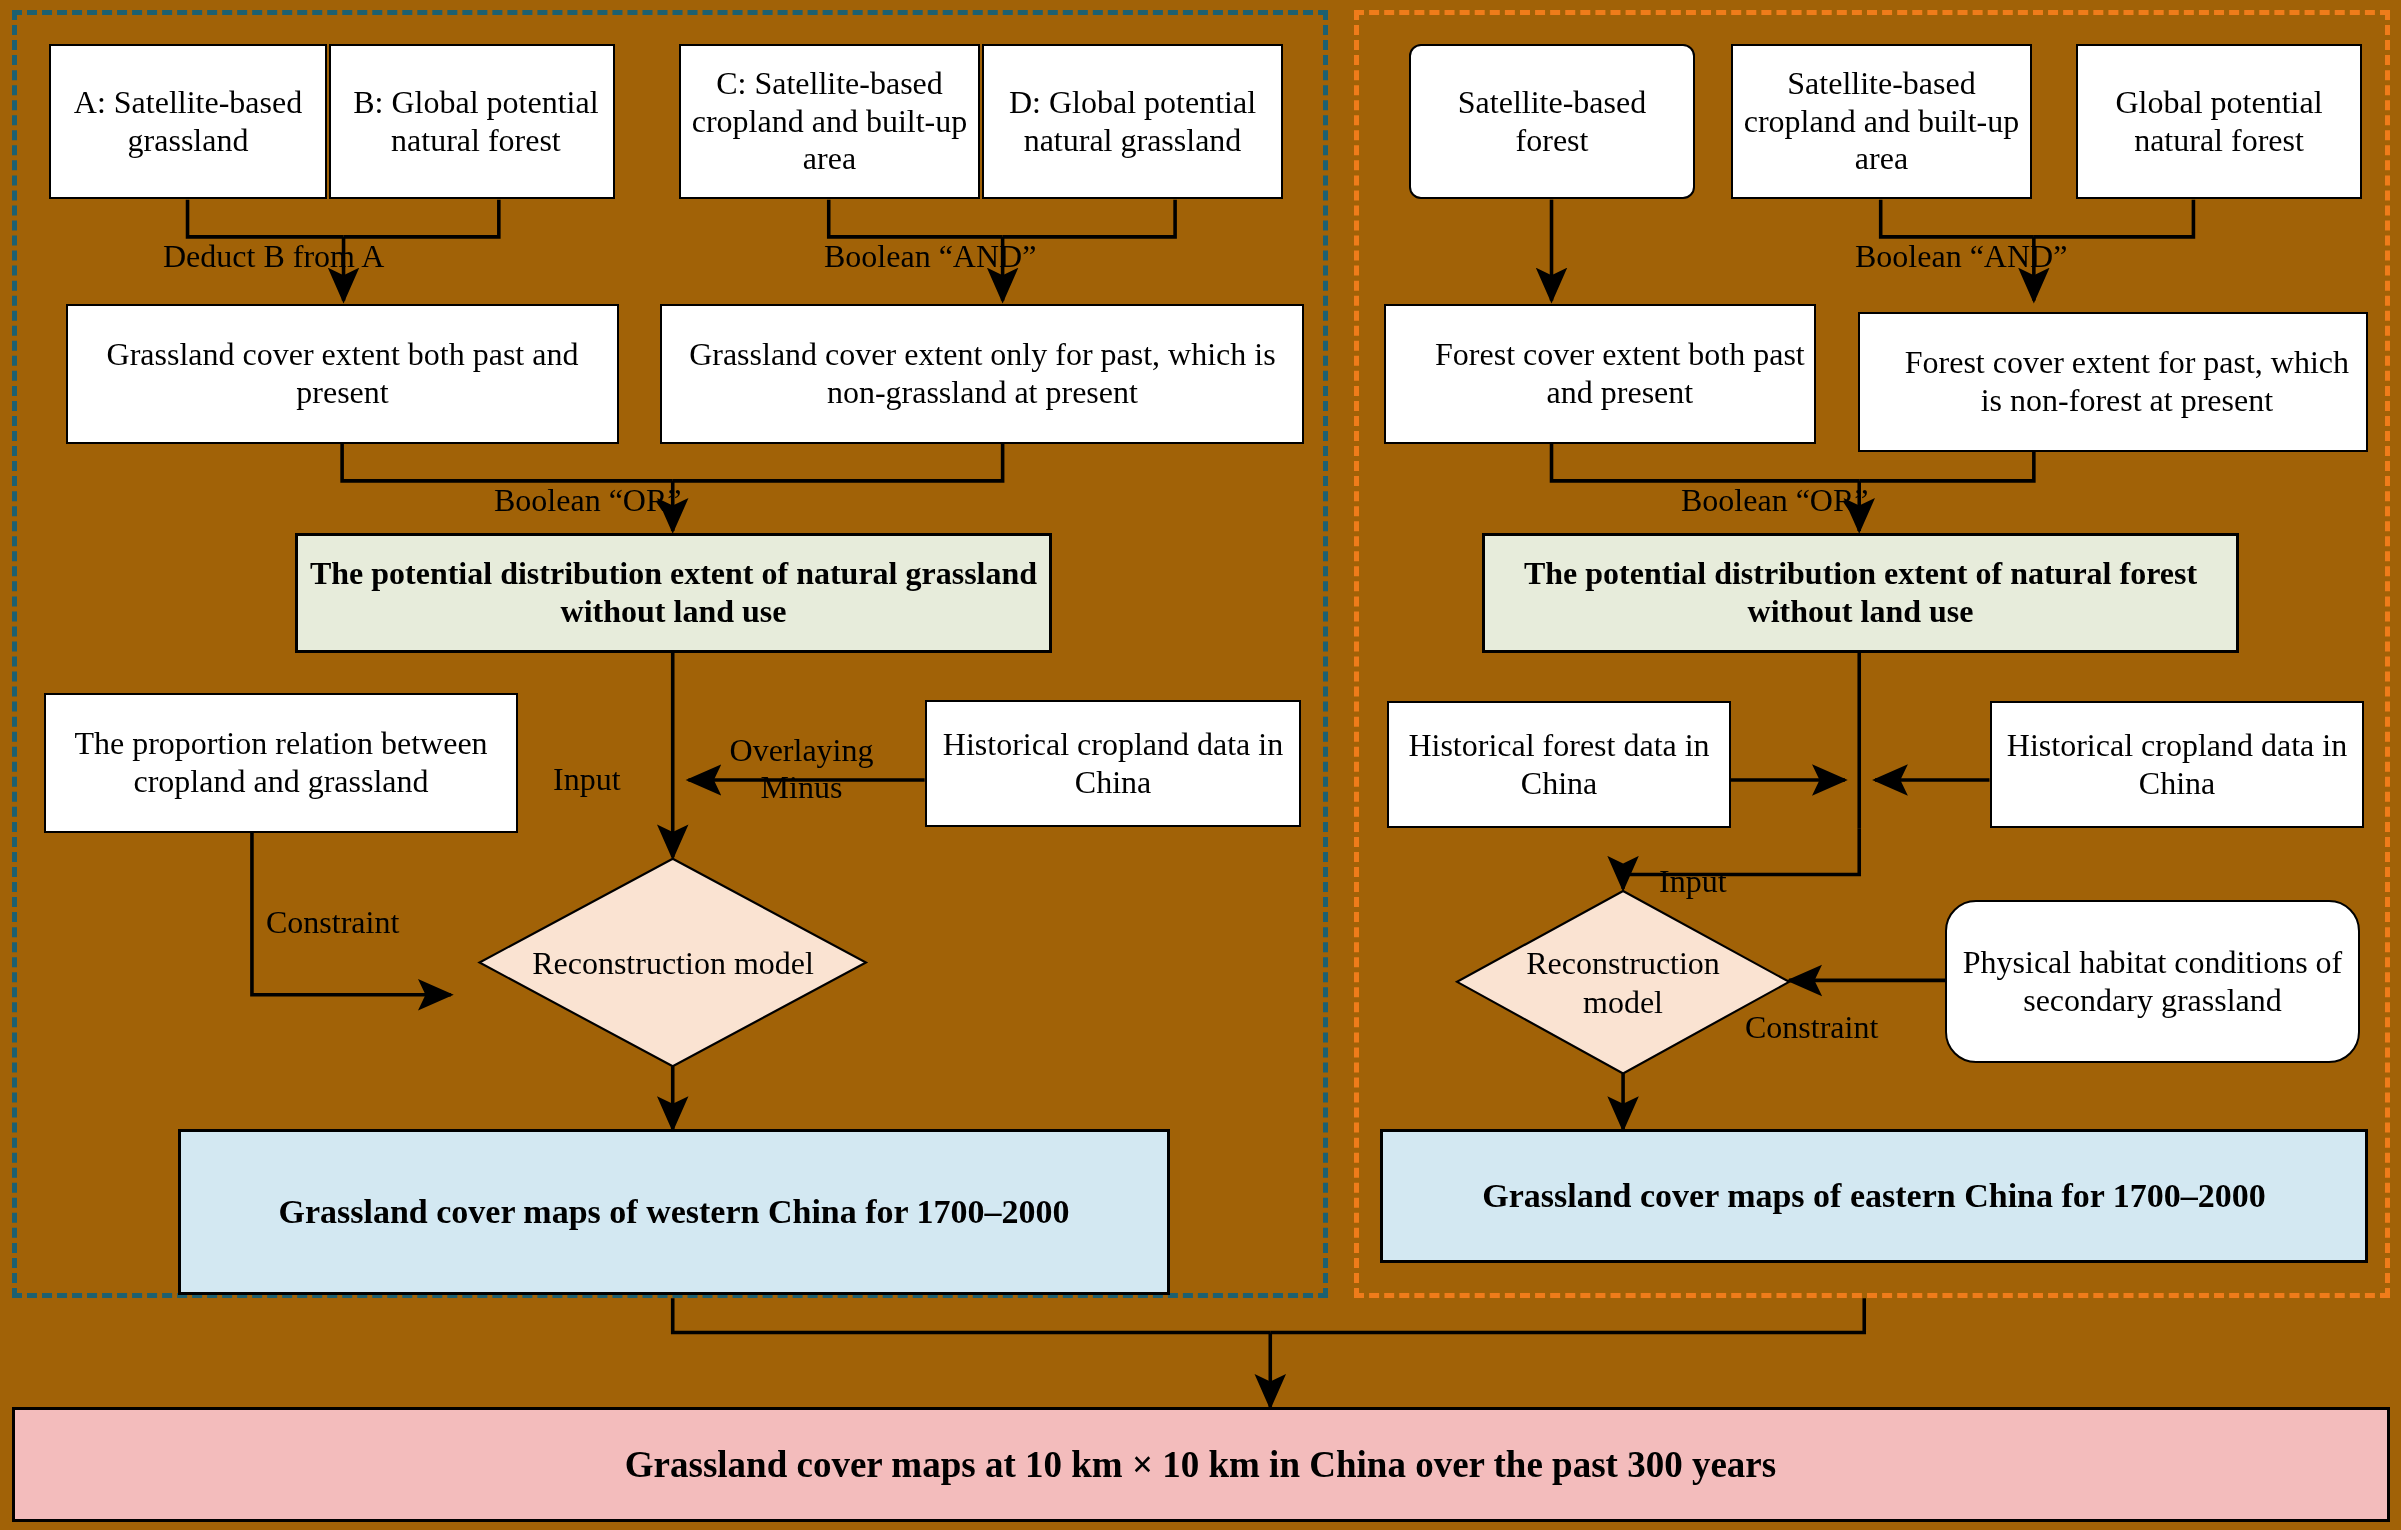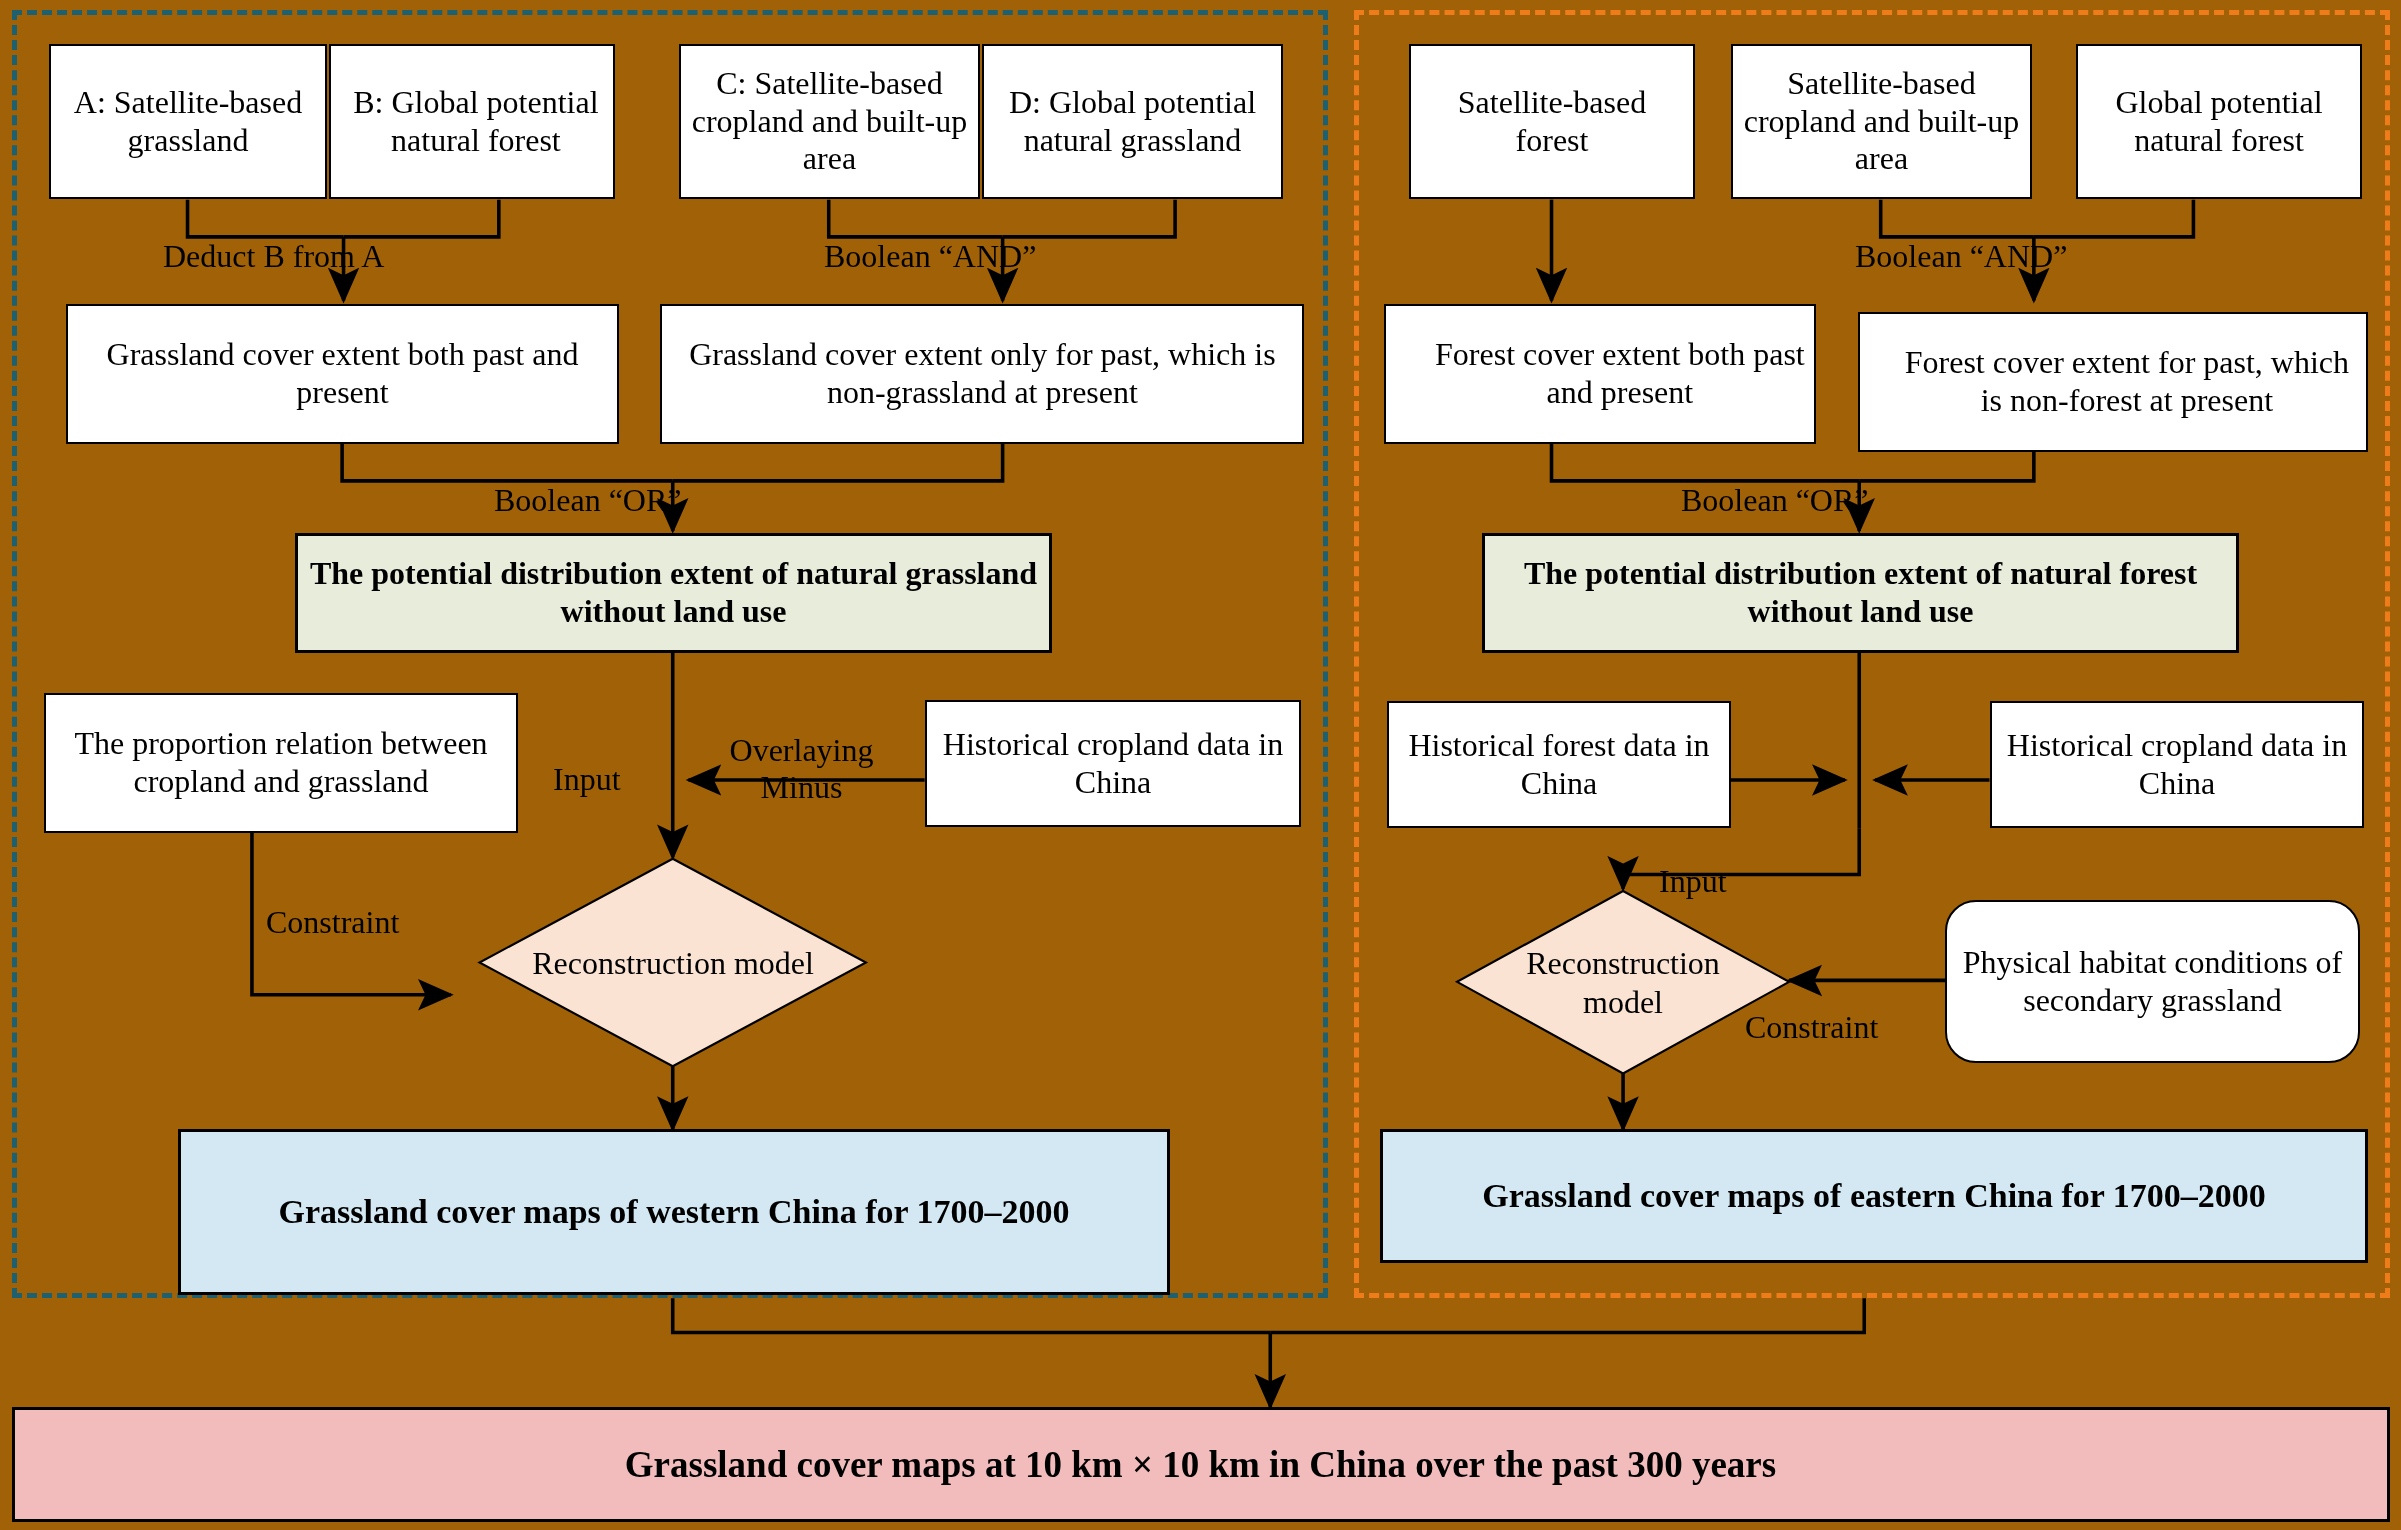--- a/index.html
+++ b/index.html
@@ -112,21 +112,21 @@
   <div class="node" style="left:925px;top:700px;width:376px;height:127px;">Historical cropland data in China</div>
 
   <div class="edge-label" style="left:266px;top:906px;">Constraint</div>
 
   <div class="diamond-label" style="left:530px;top:908px;width:286px;height:111px;">
     <span>Reconstruction model</span>
   </div>
 
   <div class="node blue" style="left:178px;top:1129px;width:992px;height:166px;">Grassland cover maps of western China for 1700–2000</div>
 
-  <div class="node" style="left:1409px;top:44px;width:286px;height:155px;">Satellite-based forest</div>
+  <div class="node" style="left:1409px;top:44px;width:286px;height:155px;border-radius:12px;">Satellite-based forest</div>
   <div class="node" style="left:1731px;top:44px;width:301px;height:155px;">Satellite-based cropland and built-up area</div>
   <div class="node" style="left:2076px;top:44px;width:286px;height:155px;">Global potential natural forest</div>
 
   <div class="edge-label" style="left:1855px;top:240px;">Boolean “AND”</div>
 
   <div class="node" style="left:1384px;top:304px;width:432px;height:140px;padding-left:47px;">Forest cover extent both past and present</div>
   <div class="node" style="left:1858px;top:312px;width:510px;height:140px;padding-left:35px;">Forest cover extent for past, which is non-forest at present</div>
 
   <div class="edge-label" style="left:1681px;top:484px;">Boolean “OR”</div>
 

